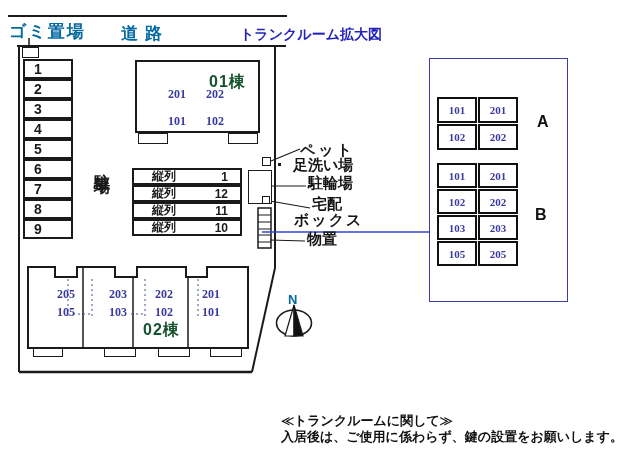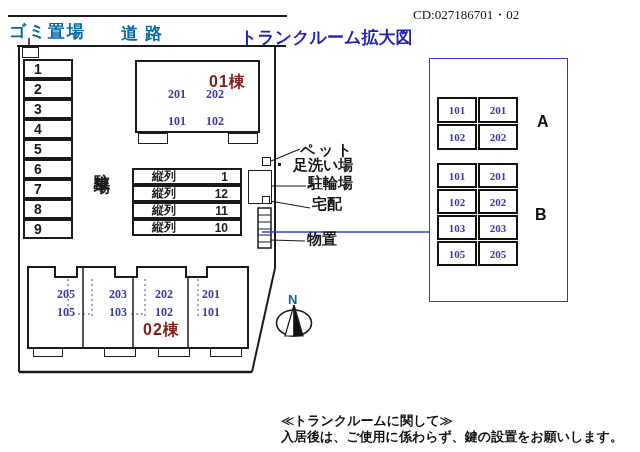--- a/index.html
+++ b/index.html
@@ -2,31 +2,31 @@
 <html><head>
 <meta charset="utf-8">
 <style>
   html,body{margin:0;padding:0;background:#ffffff;}
   .stage{position:relative;width:640px;height:452px;background:#fff;overflow:hidden;
          font-family:"Liberation Sans","DejaVu Sans",sans-serif;color:#1a1a1a;}
   .abs{position:absolute;}
   .layer{position:absolute;left:0;top:0;width:640px;height:452px;pointer-events:none;}
   .jp{font-weight:bold;color:#0369a1;white-space:nowrap;}
   .bignav{font-size:17px;letter-spacing:2px;}
-  .title-blue{color:#2222bb;font-size:17px;font-weight:bold;white-space:nowrap;}
+  .title-blue{color:#2222bb;font-size:14px;font-weight:bold;white-space:nowrap;}
   .cd{font-family:"Liberation Serif","DejaVu Serif",serif;font-size:13px;color:#111;white-space:nowrap;}
   .stall{position:absolute;left:23px;width:50px;height:20px;border:2px solid #1a1a1a;
          box-sizing:border-box;background:#fff;font-size:14px;font-weight:bold;
          padding-left:9px;line-height:16px;}
   .tandem-row{position:absolute;left:132px;width:110px;height:17px;border:2px solid #1a1a1a;
          box-sizing:border-box;background:#fff;display:flex;align-items:center;
          justify-content:space-between;padding:0 12px 0 18px;font-size:12px;font-weight:bold;}
   .bldg-num{position:absolute;width:28px;text-align:center;font-family:"Liberation Serif","DejaVu Serif",serif;
          font-weight:bold;font-size:12px;color:#3a3a9e;white-space:nowrap;}
-  .bldg-name{font-size:16px;font-weight:bold;letter-spacing:1px;color:#7f1d1d;white-space:nowrap;}
+  .bldg-name{font-size:16px;font-weight:bold;letter-spacing:1px;color:#14532d;white-space:nowrap;}
   .fac-label{position:absolute;font-size:15px;font-weight:bold;color:#151515;white-space:nowrap;}
   .trunk-grid{position:absolute;left:437px;display:grid;grid-template-columns:40px 40px;gap:1px;}
   .trunk-cell{border:2px solid #111;box-sizing:border-box;background:#fff;display:flex;
          align-items:center;justify-content:center;font-family:"Liberation Serif","DejaVu Serif",serif;
          font-weight:bold;font-size:11px;color:#3a3a9e;}
   .section-letter{position:absolute;font-size:16px;font-weight:bold;color:#111;}
   .vtext{writing-mode:vertical-rl;text-orientation:upright;font-size:16px;font-weight:bold;
          letter-spacing:2px;line-height:1;}
   .footer-line{position:absolute;left:281px;font-family:"Liberation Serif","DejaVu Serif",serif;
          font-weight:bold;font-size:13px;color:#111;white-space:nowrap;}
@@ -99,21 +99,20 @@
     <g>
       <ellipse cx="294" cy="323" rx="17.5" ry="13" fill="none" stroke="#1a1a1a" stroke-width="1.6"></ellipse>
       <polygon points="294,305 285,336 294,336" fill="#ffffff" stroke="#1a1a1a" stroke-width="1.2"></polygon>
       <polygon points="294,305 303,336 294,336" fill="#111111" stroke="#1a1a1a" stroke-width="1.2"></polygon>
     </g>
   </svg>
 
   <div class="abs jp bignav" style="left:9px;top:20px;">ゴミ置場</div>
   <div class="abs jp bignav" style="left:121px;top:22px;letter-spacing:7px;font-family:Liberation Serif, serif;">道路</div>
   <div class="abs title-blue" style="left:240px;top:26px;">トランクルーム拡大図</div>
-  <div class="abs cd" style="left:413px;top:6px;">CD:027186701・02</div>
 
   <div class="thinbox" style="left:22px;top:47px;width:17px;height:11px;"></div>
 
   <div>
     <div class="stall" style="top:59px;">1</div>
     <div class="stall" style="top:79px;">2</div>
     <div class="stall" style="top:99px;">3</div>
     <div class="stall" style="top:119px;">4</div>
     <div class="stall" style="top:139px;">5</div>
     <div class="stall" style="top:159px;">6</div>
@@ -153,20 +152,21 @@
   </div>
 
   <div class="thinbox" style="left:262px;top:157px;width:9px;height:9px;"></div>
   <div class="thinbox" style="left:248px;top:170px;width:24px;height:34px;"></div>
   <div class="thinbox" style="left:262px;top:196px;width:8px;height:8px;border-width:1px;"></div>
 
   <div class="fac-label" style="left:300px;top:141px;letter-spacing:3px;">ペット</div>
   <div class="fac-label" style="left:293px;top:156px;">足洗い場</div>
   <div class="fac-label" style="left:308px;top:174px;">駐輪場</div>
   <div class="fac-label" style="left:312px;top:195px;">宅配</div>
+  <div class="fac-label" style="left:294px;top:211px;letter-spacing:2px;">ボックス</div>
   <div class="fac-label" style="left:307px;top:230px;">物置</div>
 
   <div class="bldg-num" style="left:52px;top:287px;">205</div>
   <div class="bldg-num" style="left:52px;top:305px;">105</div>
   <div class="bldg-num" style="left:104px;top:287px;">203</div>
   <div class="bldg-num" style="left:104px;top:305px;">103</div>
   <div class="bldg-num" style="left:150px;top:287px;">202</div>
   <div class="bldg-num" style="left:150px;top:305px;">102</div>
   <div class="bldg-num" style="left:197px;top:287px;">201</div>
   <div class="bldg-num" style="left:197px;top:305px;">101</div>

